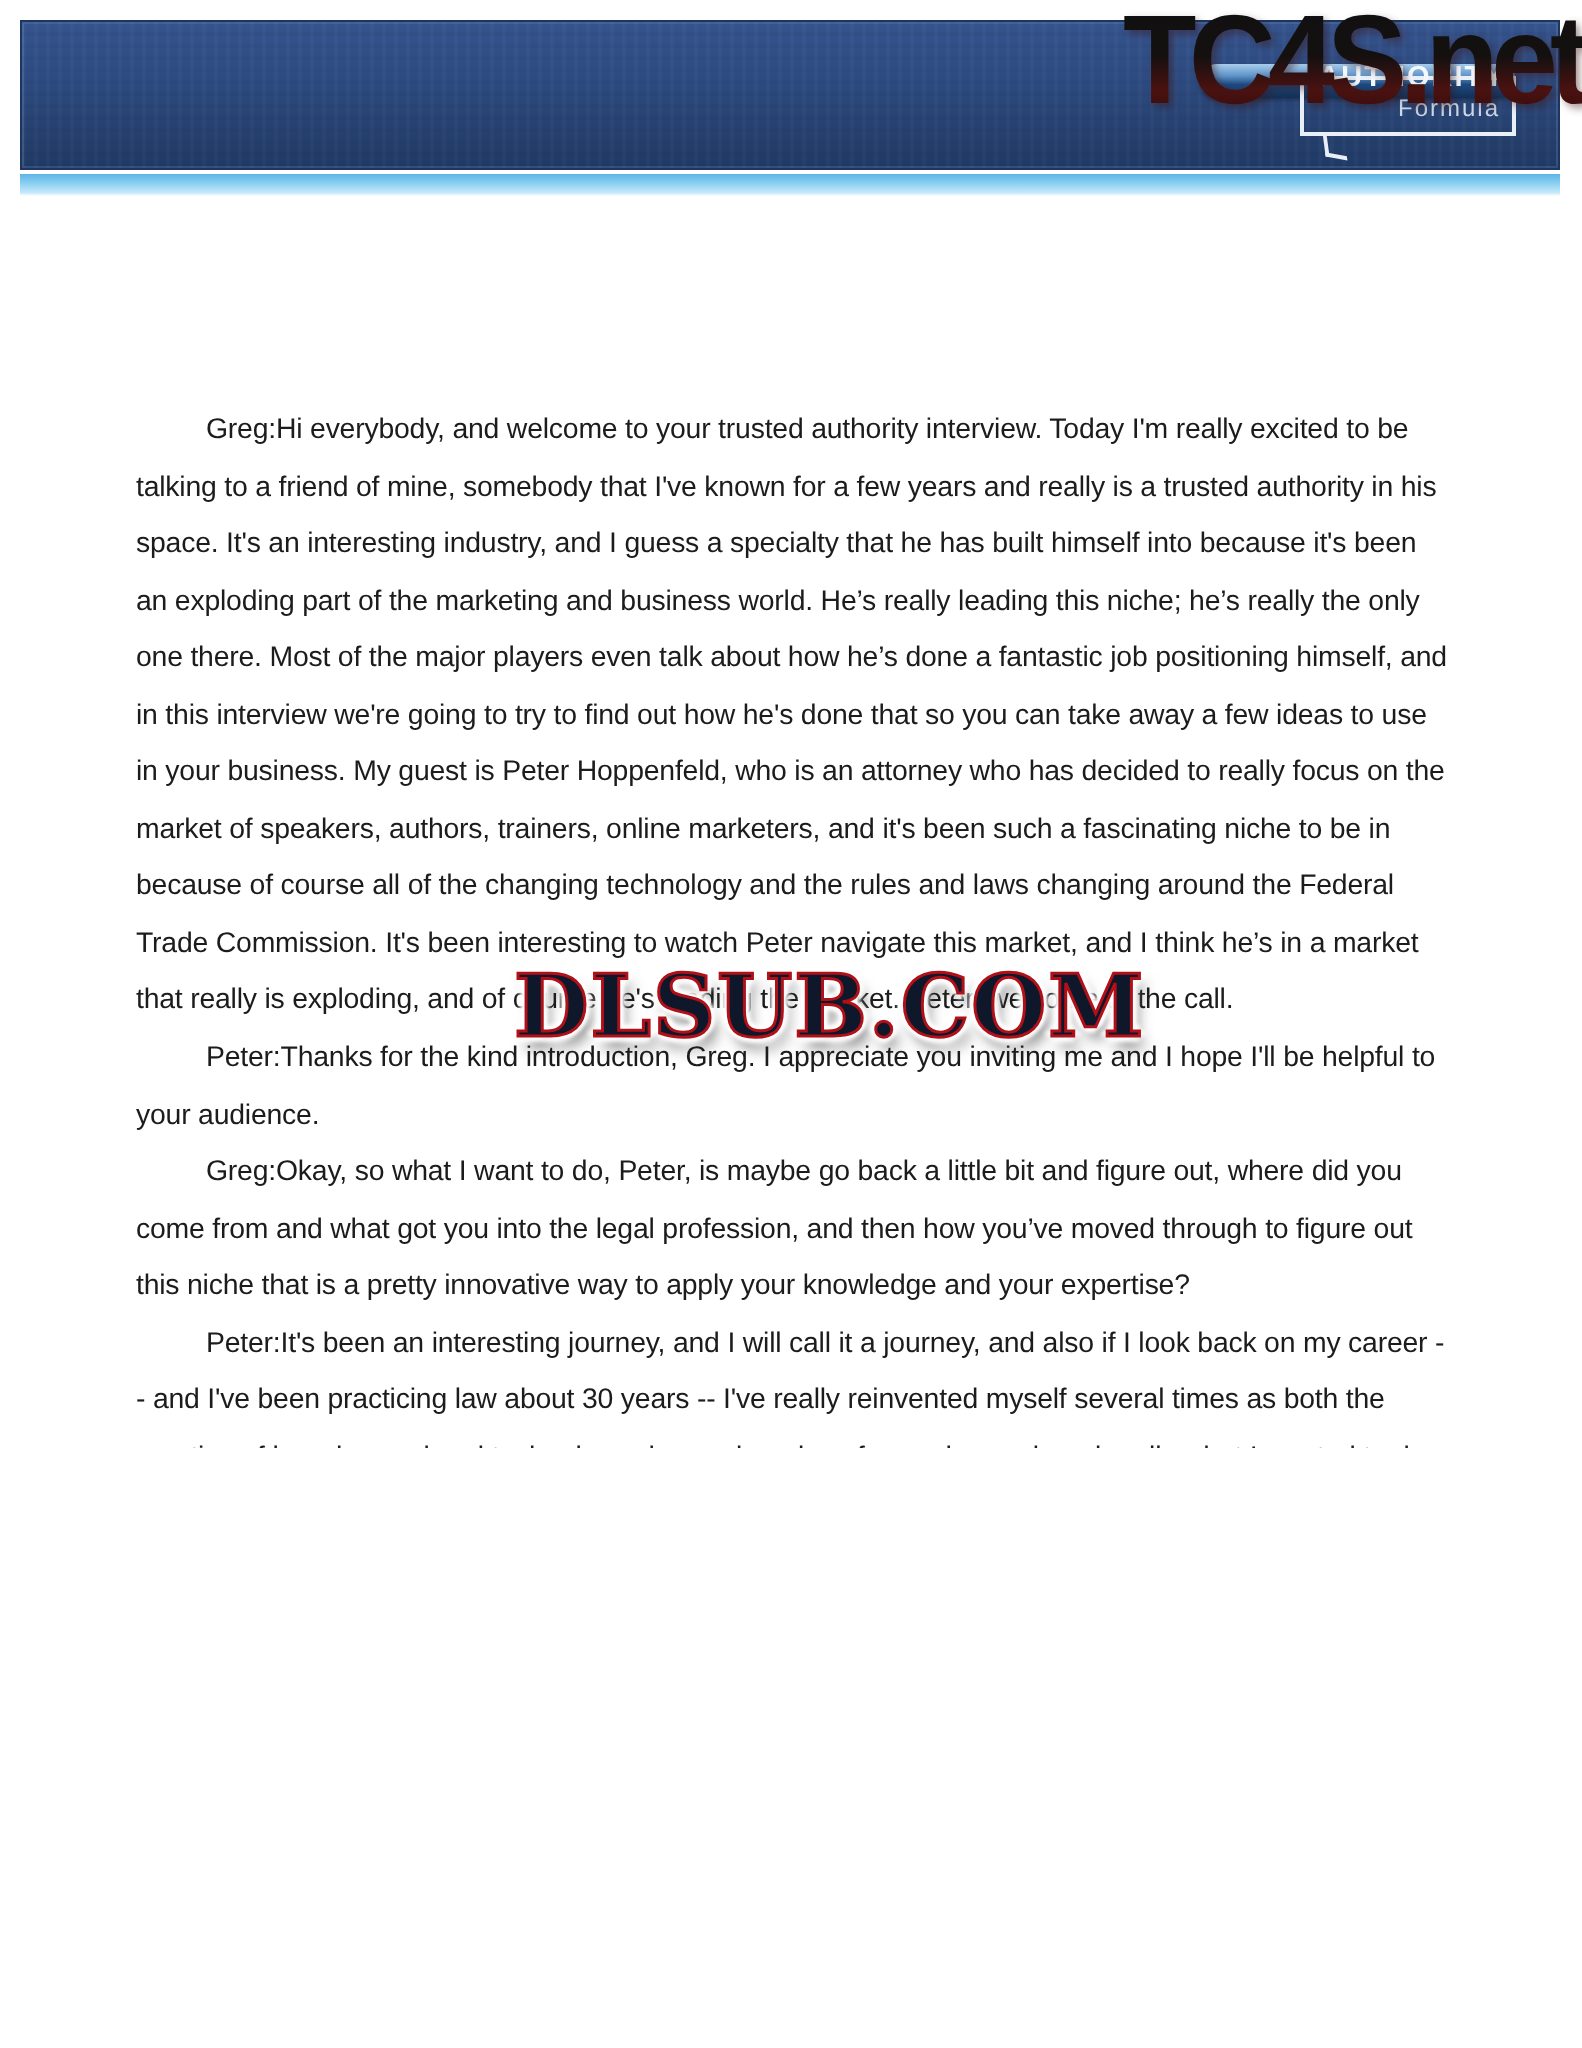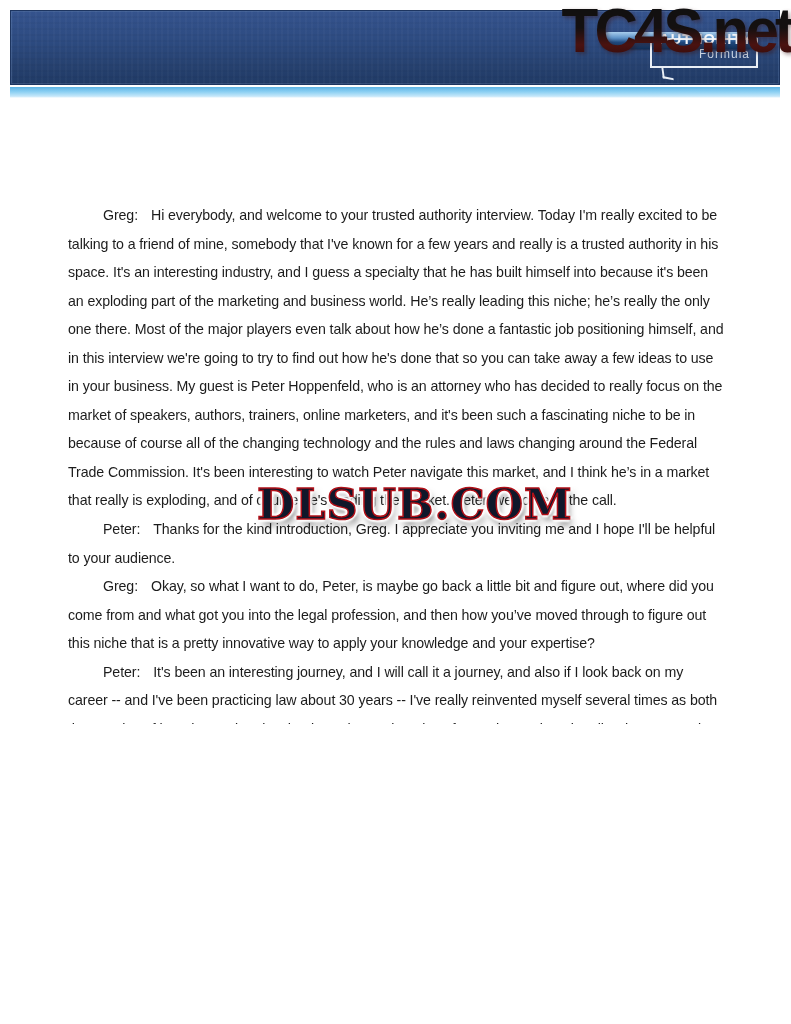--- a/index.html
+++ b/index.html
@@ -76,21 +76,21 @@
     font-family:"Liberation Serif", serif;
     font-weight:bold; font-size:24px; color:#3e6aa4;
   }
 
   
   .body-text {
     position:absolute; left:68px; top:201px; width:656px;
     font-size:14.2px; letter-spacing:-0.1px; line-height:28.55px; color:#1c1c1c;
   }
   .body-text p { margin:0; text-indent:35px; }
-  .speaker { padding-right:13px; }
+  .speaker { }
 
   
   .wm-center {
     position:absolute; left:257px; top:479px; z-index:40;
     font-family:"DejaVu Serif", serif; font-weight:bold;
     font-size:43px; letter-spacing:1px; color:#0f172a;
     -webkit-text-stroke:1.5px #b01018;
     text-shadow:
       0 0 3px #ffffff, 0 0 3px #ffffff,
       -3px 0 2px #ffffff, 3px 0 2px #ffffff,

